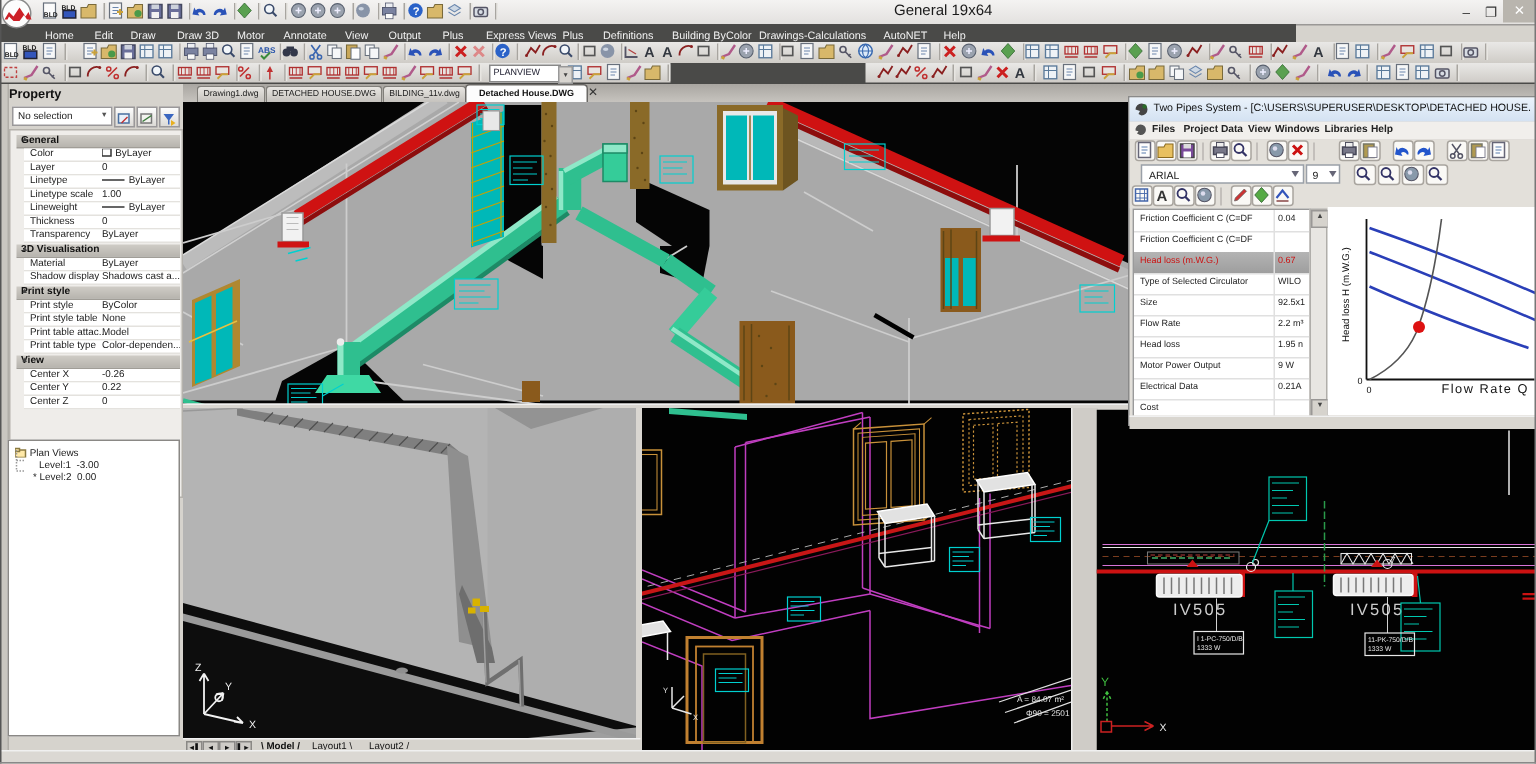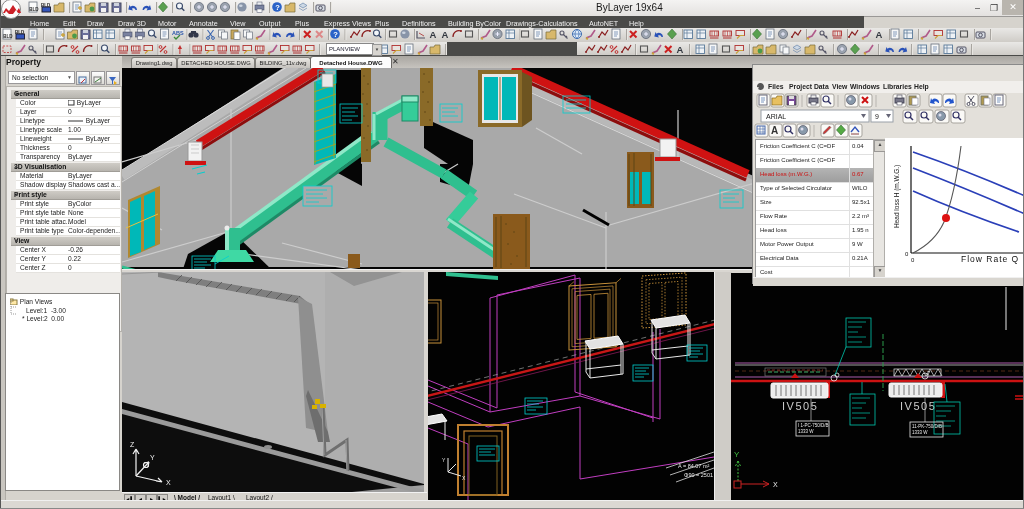--- a/index.html
+++ b/index.html
@@ -74,21 +74,21 @@
       <path d="M285,5 h4 l1,-2 h5 v9 h-10 z" fill="#d8b86a" stroke="#7a6a3a" stroke-width="0.7"></path>
       <path d="M303,3 l4,2.5 l-4,2.5 l-4,-2.5 z" fill="#cdd8e4" stroke="#6a86ac" stroke-width="0.7"></path>
       <path d="M299,8 l4,2.5 l4,-2.5" stroke="#6a86ac" stroke-width="0.7" fill="none"></path>
       <path d="M313.5,2 v11" stroke="#a8a5a0"></path>
       <path d="M314.5,2 v11" stroke="#e8e6e2"></path>
       <rect x="316" y="5" width="9" height="6" rx="1" fill="#d8dde4" stroke="#556"></rect>
       <circle cx="320.5" cy="8" r="1.8" fill="none" stroke="#556"></circle>
       <path d="M330.5,2 v11" stroke="#a8a5a0"></path>
       <path d="M331.5,2 v11" stroke="#e8e6e2"></path>
     </svg>
- <div class="abs" id="title">ByLayer 19x64</div>
+ <div class="abs" id="title">General 19x64</div>
  <div class="winbtn" style="left:975px;top:3px">–</div>
  <div class="winbtn" style="left:990px;top:3px">❐</div>
  <div class="abs" style="left:1002px;top:0;width:22px;height:15px;background:#b9b5ae;color:#fff;font-size:9px;text-align:center;line-height:15px;">✕</div>
 </div>
 
 <div class="abs" id="menubar">
  <div class="mi" style="left:30px">Home</div>
  <div class="mi" style="left:63px">Edit</div>
  <div class="mi" style="left:87px">Draw</div>
  <div class="mi" style="left:118px">Draw 3D</div>
@@ -976,20 +976,27 @@
   <span class="abs" style="left:13px;top:1px;width:9px;height:9px;background:#cfccc7;border:1px solid #8a8885;text-align:center;line-height:8px;font-size:5px;">◄</span>
   <span class="abs" style="left:24px;top:1px;width:9px;height:9px;background:#cfccc7;border:1px solid #8a8885;text-align:center;line-height:8px;font-size:5px;">►</span>
   <span class="abs" style="left:35px;top:1px;width:9px;height:9px;background:#cfccc7;border:1px solid #8a8885;text-align:center;line-height:8px;font-size:5px;">▌►</span>
   <span class="abs" style="left:52px;top:1px;font-weight:bold;">\ Model /</span>
   <span class="abs" style="left:86px;top:1px;">Layout1 \</span>
   <span class="abs" style="left:124px;top:1px;">Layout2 /</span>
  </div>
 </div>
 
 <div class="abs" id="dialog" style="left:752px;top:64px;width:272px;height:220px;background:#e3e0da;border:1px solid #8a8a8a;border-right:none;box-sizing:border-box;">
+ <div class="abs" style="left:0;top:0;width:271px;height:16px;background:linear-gradient(#eaf2fb,#d4e2f2);border-bottom:1px solid #b8c6d8;">
+  <svg class="abs" style="left:3px;top:3px" width="10" height="10">
+        <path d="M1,5 a4,4 0 1 1 4,4 l-2,-1 1,-2 z" fill="#444"></path>
+        <circle cx="7" cy="3" r="1.5" fill="#2a6a2a"></circle>
+      </svg>
+  <span class="abs" style="left:16px;top:3px;font-size:7.1px;color:#111;white-space:nowrap;">Two Pipes System - [C:\USERS\SUPERUSER\DESKTOP\DETACHED HOUSE.</span>
+ </div>
  <div class="abs" style="left:0;top:16px;width:271px;height:12px;background:#f1efec;border-bottom:1px solid #d0cdc8;font-size:6.8px;color:#222;">
   <svg class="abs" style="left:3px;top:1px" width="9" height="9">
         <path d="M1,5 a3.5,3.5 0 1 1 3,3 l-2,-1 1,-1.5 z" fill="#555"></path>
       </svg>
   <span class="abs" style="left:15px;top:2px;font-weight:bold;">Files</span>
   <span class="abs" style="left:36px;top:2px;font-weight:bold;">Project Data</span>
   <span class="abs" style="left:79px;top:2px;font-weight:bold;">View</span>
   <span class="abs" style="left:97px;top:2px;font-weight:bold;">Windows</span>
   <span class="abs" style="left:130px;top:2px;font-weight:bold;">Libraries</span>
   <span class="abs" style="left:161px;top:2px;font-weight:bold;">Help</span>

